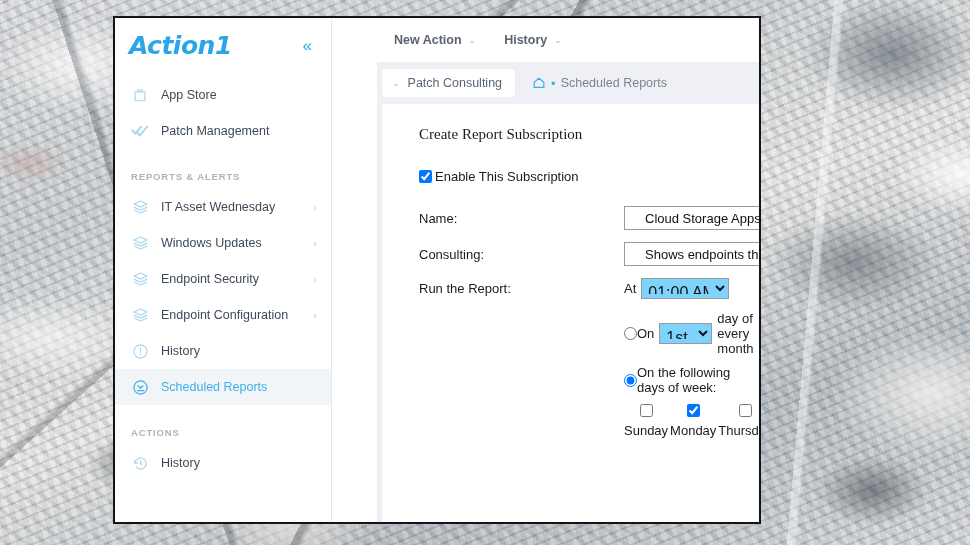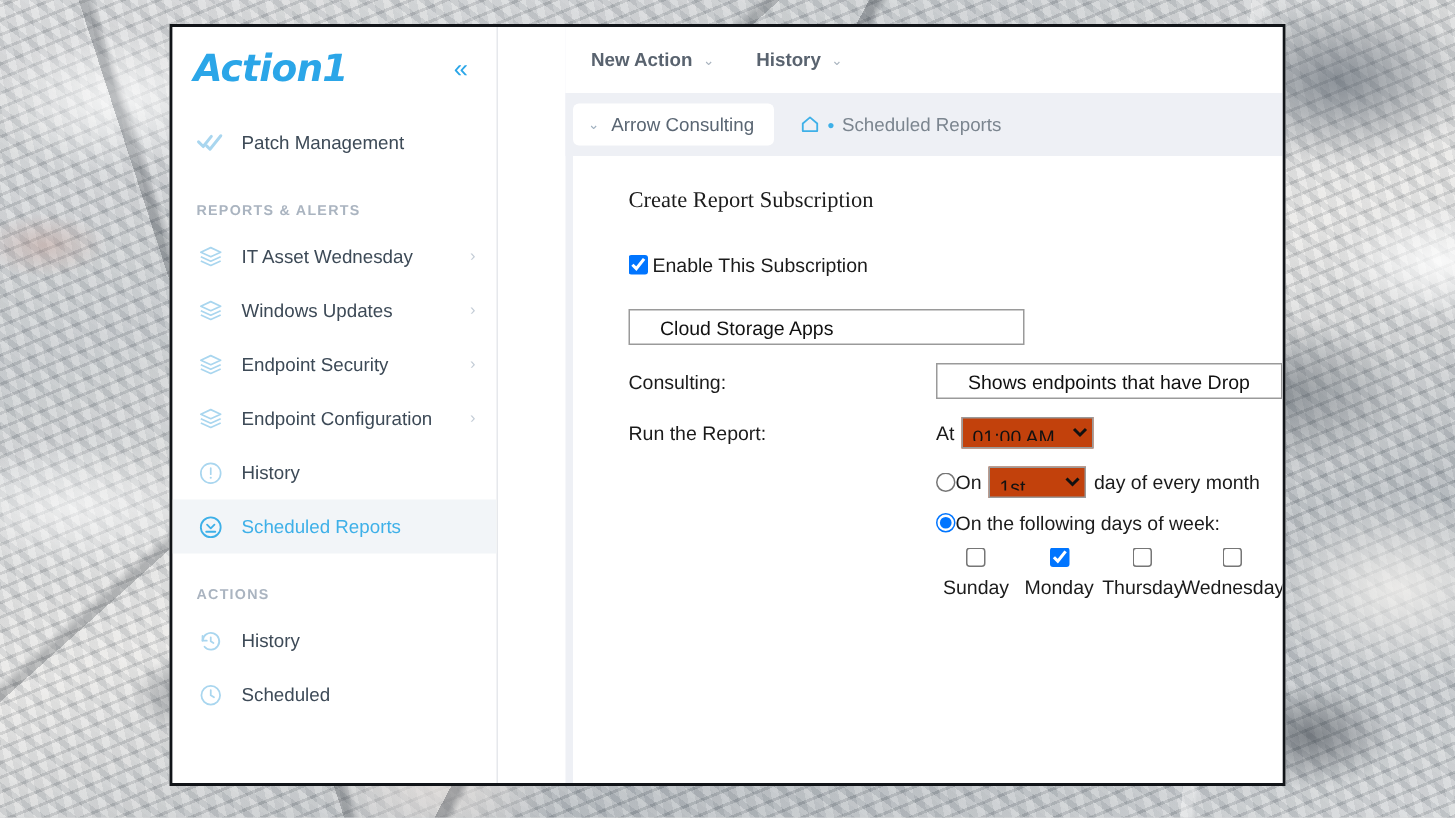--- a/index.html
+++ b/index.html
@@ -38,21 +38,21 @@
       linear-gradient(72deg, transparent 0 20%, rgba(25,32,40,.25) 20% 20.4%, transparent 21% 100%),
       linear-gradient(-42deg, transparent 0 67%, rgba(20,26,33,.22) 67% 67.4%, transparent 68% 100%),
       linear-gradient(95deg, transparent 0 82%, rgba(250,250,250,.45) 82% 82.7%, transparent 83% 100%);
     pointer-events:none;
   }
 
   
   #app-window {
     position: absolute;
     left: 113px; top: 16px;
-    width: 744px; height: 508px;
+    width: 648px; height: 508px;
     background: #fff;
     border: 2px solid #111418;
     box-sizing: border-box;
     display: flex;
     overflow: hidden;
   }
 
   
   #sidebar {
     width: 217px;
@@ -252,23 +252,23 @@
     font-family: "Liberation Sans", sans-serif;
     font-size: 13px;
     color: #111;
     padding: 0 20px;
     border-radius: 0;
   }
   select {
     height: 21px;
     box-sizing: border-box;
     border: 1px solid #9a9a9a;
-    background: #c2410c;
+    background: #7dd3fc;
     font-family: "Liberation Sans", sans-serif;
-    font-size: 13px;
+    font-size: 16px;
     color: #111;
     border-radius: 0;
     padding: 4px 2px;
   }
   .sel-time { width: 88px; }
   .sel-day  { width: 65px; }
 
   input[type=checkbox], input[type=radio] {
     margin: 0;
     width: 13px; height: 13px;
@@ -317,20 +317,29 @@
   <div id="sidebar">
 
     <div class="brand-row">
       <div class="brand-logo">Action1</div>
       <div class="collapse-btn">«</div>
     </div>
 
     <div id="nav-top">
         <div class="nav-item">
           <span class="nav-ico">
+            <svg width="16" height="16" viewBox="0 0 18 18" fill="none" stroke="currentColor" stroke-width="1.3" stroke-linejoin="round">
+        <path d="M3.5 5.5h11v10h-11z"></path>
+              <path d="M6.5 5.5V3.4h5v2.1"></path>
+            </svg>
+          </span>
+          <span class="nav-label">App Store</span>
+        </div>
+        <div class="nav-item">
+          <span class="nav-ico">
             <svg width="18" height="16" viewBox="0 0 20 16" fill="none" stroke="currentColor" stroke-width="2.2" stroke-linecap="round" stroke-linejoin="round">
         <path d="M1.5 7.5 L5 11 L11 3.5"></path>
               <path d="M7.5 10.5 L10 13 L18 3"></path>
             </svg>
           </span>
           <span class="nav-label">Patch Management</span>
         </div>
       </div>
 
     <div id="nav-sections">
@@ -403,49 +412,40 @@
         <div class="nav-item">
           <span class="nav-ico">
             <svg width="17" height="17" viewBox="0 0 18 18" fill="none" stroke="currentColor" stroke-width="1.25" stroke-linecap="round" stroke-linejoin="round">
         <path d="M3.2 8.6 A5.9 5.9 0 1 1 4.6 12.9"></path>
         <path d="M3.2 5.3 V8.6 H6.2"></path>
         <path d="M9 6.2 V9 L10.9 10.2"></path>
             </svg>
           </span>
           <span class="nav-label">History</span>
         </div>
-        <div class="nav-item">
-          <span class="nav-ico">
-            <svg width="17" height="17" viewBox="0 0 18 18" fill="none" stroke="currentColor" stroke-width="1.25" stroke-linecap="round">
-        <circle cx="9" cy="9" r="6.6"></circle>
-              <path d="M9 5.4 V9 L11.3 10.4"></path>
-            </svg>
-          </span>
-          <span class="nav-label">Scheduled</span>
-        </div>
       </div>
   </div>
 
   <div id="main">
 
     <div id="topbar">
         <div class="topnav-item">
           <span class="tn-label">New Action</span>
                  <span class="tn-caret">⌄</span>
         </div>
         <div class="topnav-item">
           <span class="tn-label">History</span>
                  <span class="tn-caret">⌄</span>
         </div>
       </div>
 
     <div id="breadcrumb-bar">
       <div class="tenant-chip">
         <span class="chip-caret">⌄</span>
-        <span class="chip-label">Arrow Consulting</span>
+        <span class="chip-label">Patch Consulting</span>
       </div>
       <div class="crumb">
         <span class="home-ico">
           <svg width="14" height="14" viewBox="0 0 16 16" fill="none" stroke="#3eb0e8" stroke-width="1.4" stroke-linejoin="round">
             <path d="M2.5 7.2 L8 2.6 L13.5 7.2 L13.5 13 L2.5 13 Z"></path>
           </svg>
         </span>
         <span class="dot">•</span>
         <span class="crumb-label">Scheduled Reports</span>
       </div>
@@ -455,20 +455,21 @@
 
       <h1 class="page-title">Create Report Subscription</h1>
 
       <div class="enable-row">
         <input type="checkbox" id="enable-cb" checked="" style="">
         <label for="enable-cb">Enable This Subscription</label>
       </div>
 
       <div id="fields">
           <div class="row">
+            <div class="field-label">Name:</div>
                  <input type="text" value="Cloud Storage Apps" style="">
           </div>
           <div class="row">
             <div class="field-label">Consulting:</div>
                  <input type="text" value="Shows endpoints that have Dropbox, OneDrive, Google Drive or Box installed" style="">
           </div>
         </div>
 
       <div class="row">
         <div class="field-label">Run the Report:</div>

